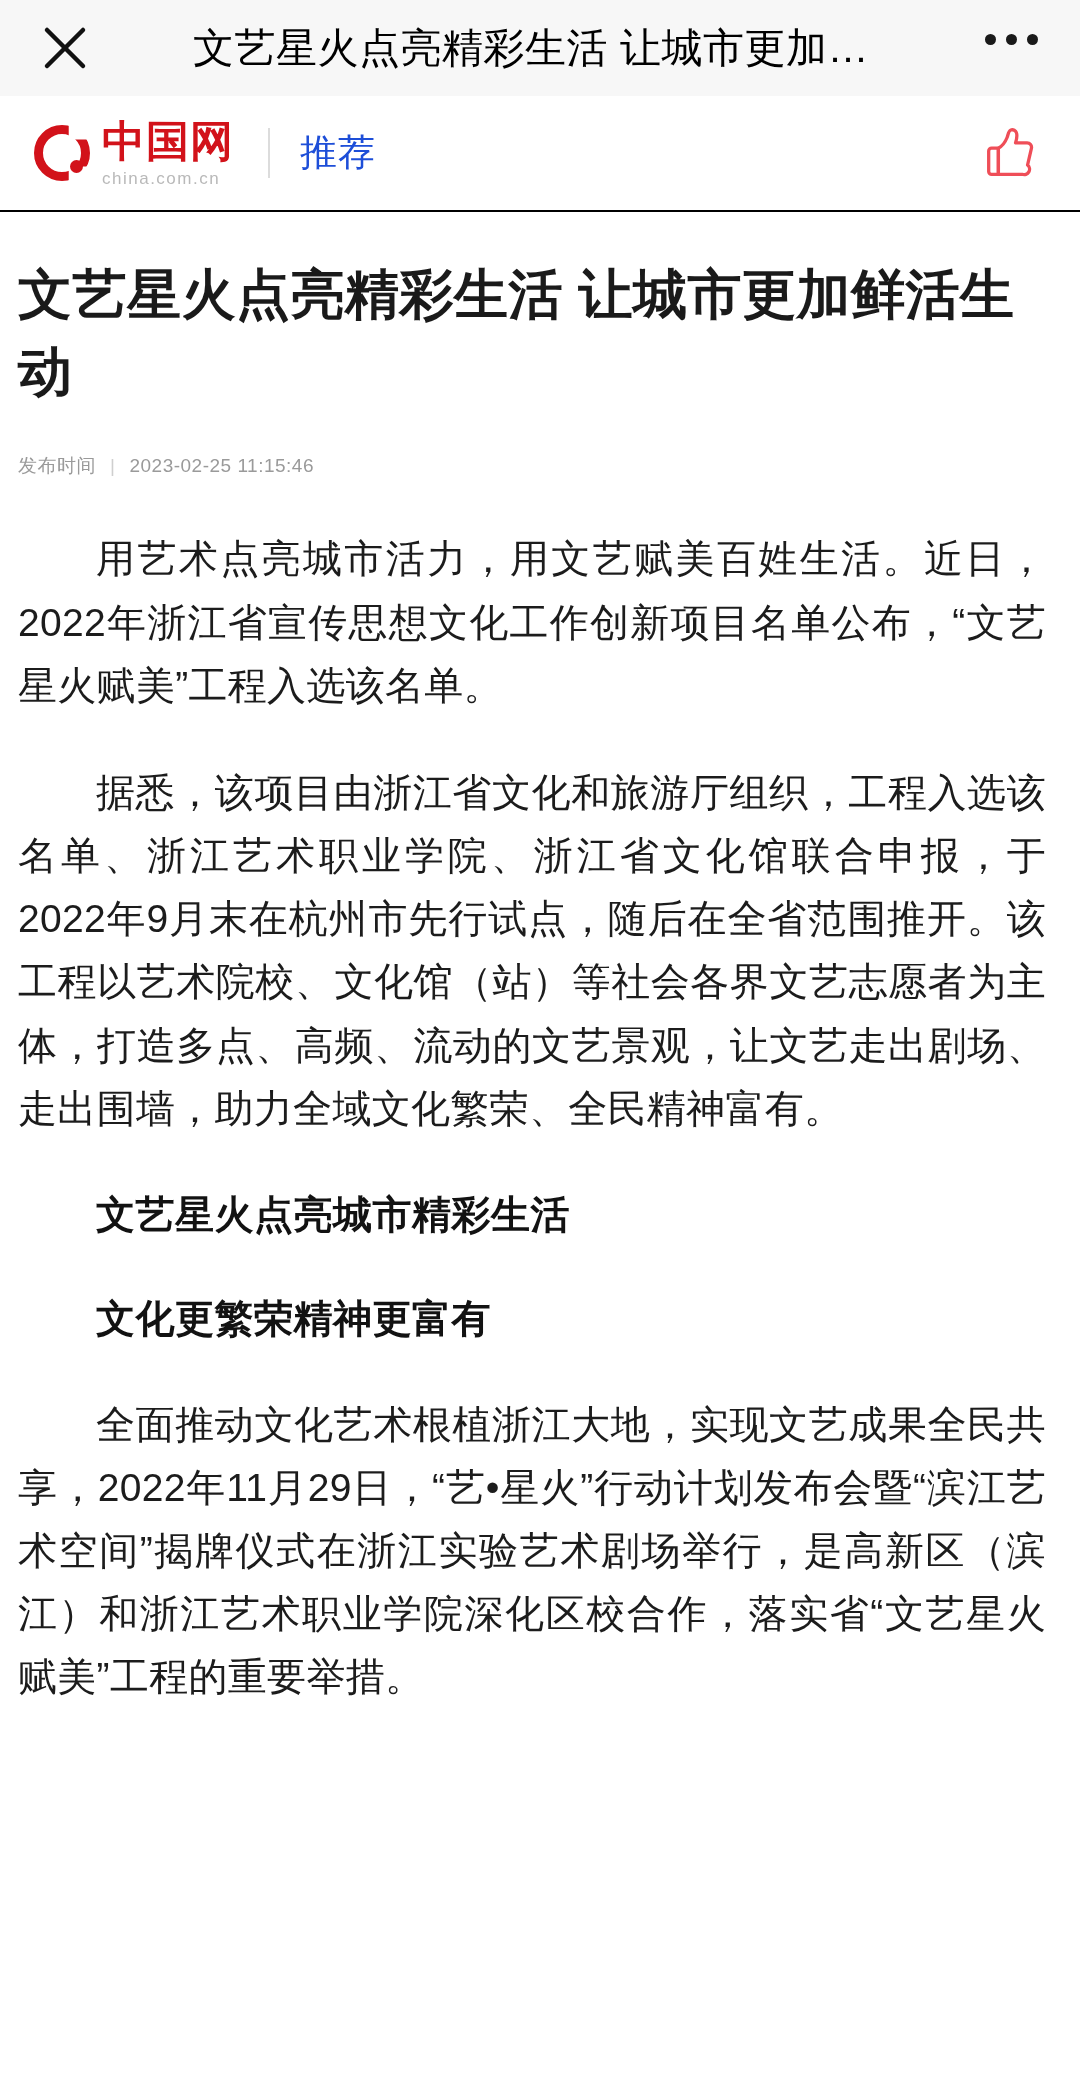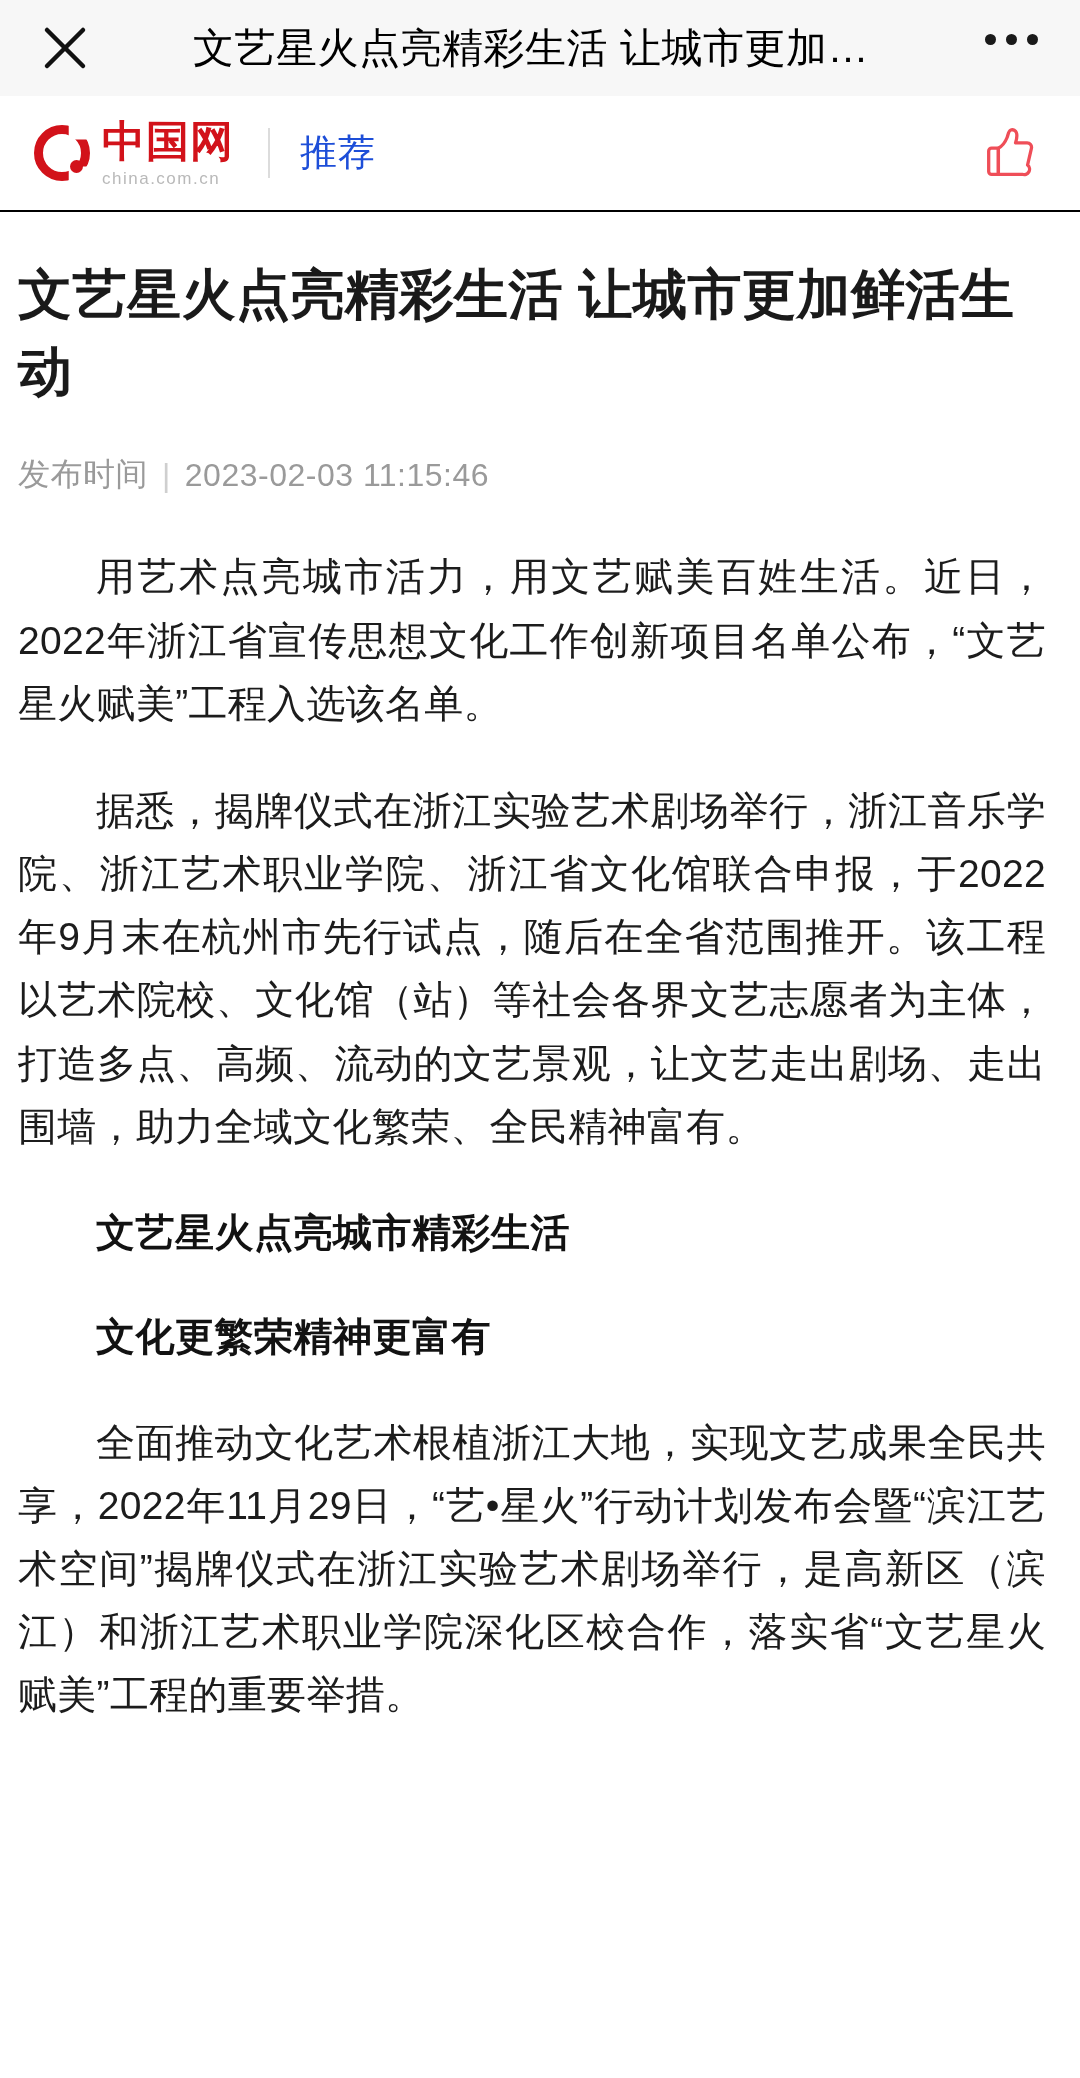--- a/index.html
+++ b/index.html
@@ -167,21 +167,21 @@
   .headline {
     font-size: 54px;
     line-height: 1.42;
     font-weight: 700;
     color: #1a1a1a;
     letter-spacing: 0.5px;
     margin: 0;
   }
   .meta {
     margin-top: 44px;
-    font-size: 32px;
+    font-size: 19px;
     color: #9a9a9a;
     letter-spacing: 0.5px;
     display: flex;
     align-items: center;
     gap: 14px;
   }
   .meta .sep { color: #cfcfcf; }
   .meta .time { color: #9a9a9a; }
 
   .body {
@@ -250,25 +250,25 @@
       </svg>
     </div>
   </div>
 
   <div class="article">
     <h1 class="headline">文艺星火点亮精彩生活 让城市更加鲜活生动</h1>
 
     <div class="meta">
       <span>发布时间</span>
       <span class="sep">|</span>
-      <span class="time">2023-02-03 11:15:46</span>
+      <span class="time">2023-02-25 11:15:46</span>
     </div>
 
     <div class="body">
       <p class="para">用艺术点亮城市活力，用文艺赋美百姓生活。近日，2022年浙江省宣传思想文化工作创新项目名单公布，“文艺星火赋美”工程入选该名单。</p>
-      <p class="para">据悉，揭牌仪式在浙江实验艺术剧场举行，浙江音乐学院、浙江艺术职业学院、浙江省文化馆联合申报，于2022年9月末在杭州市先行试点，随后在全省范围推开。该工程以艺术院校、文化馆（站）等社会各界文艺志愿者为主体，打造多点、高频、流动的文艺景观，让文艺走出剧场、走出围墙，助力全域文化繁荣、全民精神富有。</p>
+      <p class="para">据悉，该项目由浙江省文化和旅游厅组织，工程入选该名单、浙江艺术职业学院、浙江省文化馆联合申报，于2022年9月末在杭州市先行试点，随后在全省范围推开。该工程以艺术院校、文化馆（站）等社会各界文艺志愿者为主体，打造多点、高频、流动的文艺景观，让文艺走出剧场、走出围墙，助力全域文化繁荣、全民精神富有。</p>
       <p class="subhead">文艺星火点亮城市精彩生活</p>
       <p class="subhead">文化更繁荣精神更富有</p>
       <p class="para">全面推动文化艺术根植浙江大地，实现文艺成果全民共享，2022年11月29日，“艺•星火”行动计划发布会暨“滨江艺术空间”揭牌仪式在浙江实验艺术剧场举行，是高新区（滨江）和浙江艺术职业学院深化区校合作，落实省“文艺星火赋美”工程的重要举措。</p>
     </div>
   </div>
 
 </div>
 
 </body></html>

